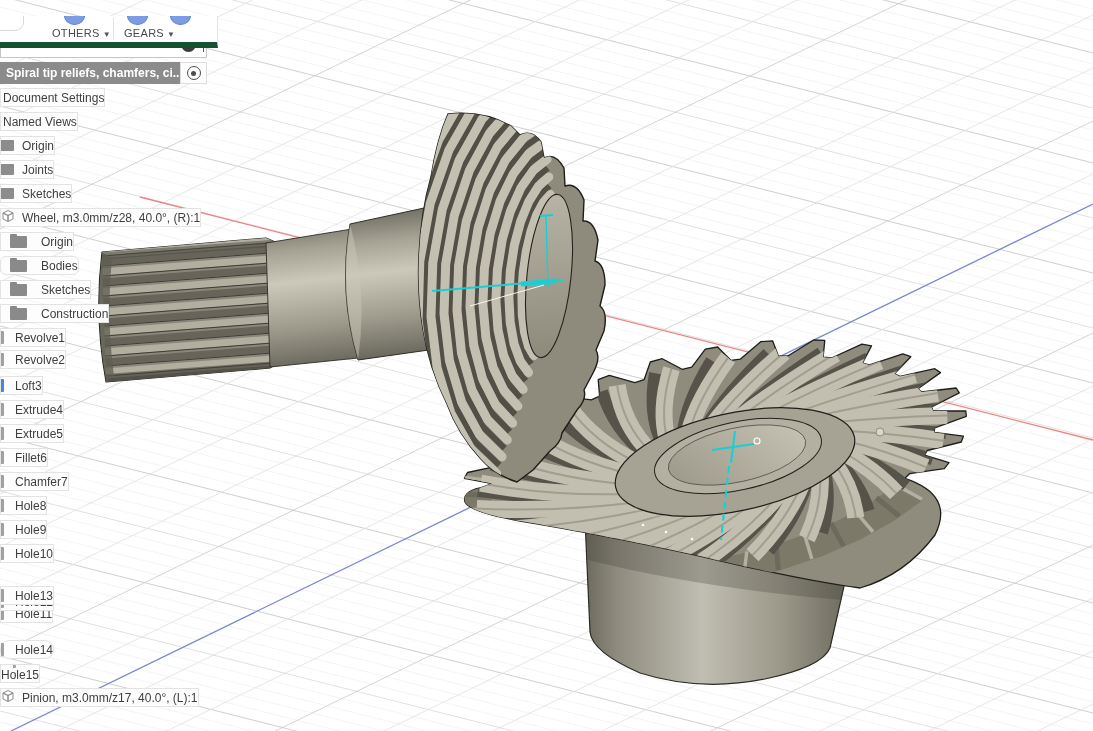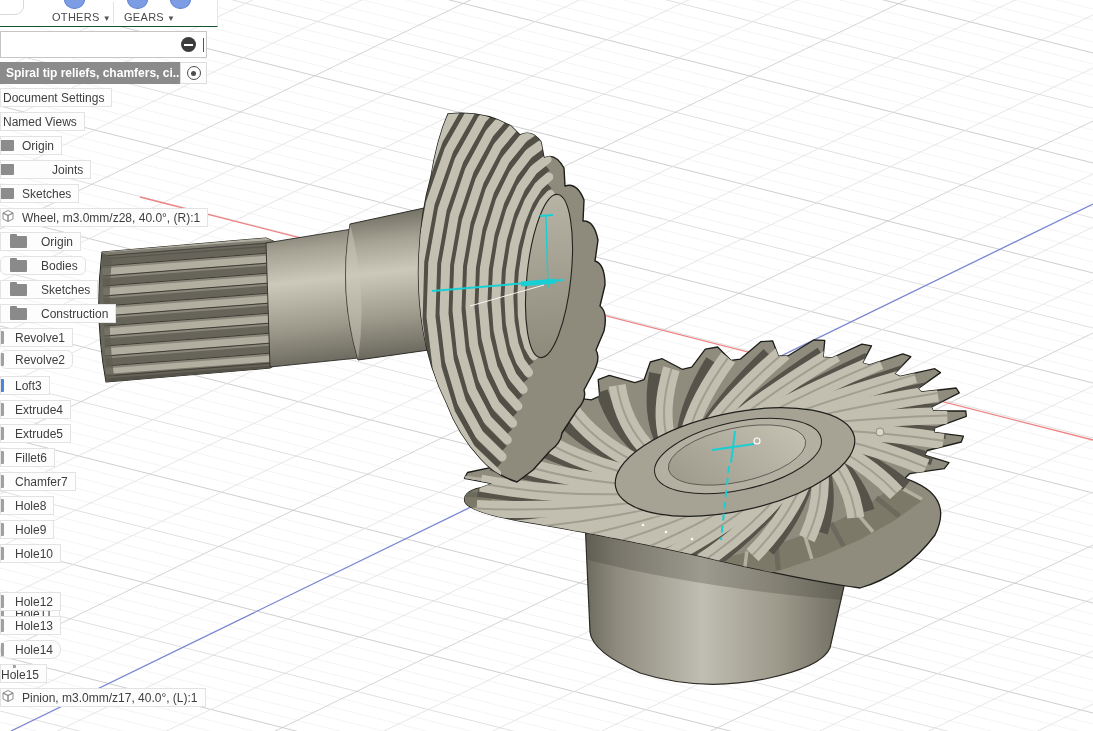--- a/index.html
+++ b/index.html
@@ -1,22 +1,22 @@
 <!DOCTYPE html>
 <html><head>
 <meta charset="utf-8">
 <style>
   html,body{margin:0;padding:0;}
   .stage{position:relative;width:1093px;height:731px;overflow:hidden;background:#ffffff;
          font-family:"Liberation Sans",sans-serif;}
   svg.vp{position:absolute;left:0;top:0;z-index:0;}
 
   
-  .toolbar{position:absolute;left:0;top:0;width:217px;height:26px;background:#fff;
-           border-bottom:1px solid #14532d;border-right:1px solid #e6e6e6;z-index:3;overflow:hidden;text-align:right;}
+  .toolbar{position:absolute;left:0;top:16px;width:217px;height:26px;background:#fff;
+           border-bottom:6px solid #14532d;border-right:1px solid #e6e6e6;z-index:3;overflow:hidden;text-align:right;}
   .corner-box{position:absolute;left:-14px;top:-16px;width:36px;height:29px;background:#fff;
               border:1px solid #d8d8d8;border-radius:0 0 9px 0;}
   .tab-label{position:absolute;top:11px;font-size:11px;color:#4a4a4a;letter-spacing:.3px;cursor:default;}
   .tab-label .caret{font-size:8px;color:#555;margin-left:3px;}
   .tb-icon{position:absolute;top:-9px;width:19px;height:16px;border-radius:50%;
            background:#7c9ce3;border:1px solid #5b7fd2;}
   .tb-divider{position:absolute;left:113px;top:2px;width:1px;height:21px;background:#e2e2e2;}
 
   
   .browser{position:absolute;left:0;top:0;z-index:2;}
@@ -31,21 +31,21 @@
            background:#8b8b8b;color:#fff;font-size:12px;font-weight:bold;padding:0 8px 0 6px;
            white-space:nowrap;box-sizing:border-box;}
   .radiochip{position:absolute;left:180px;top:62px;width:27px;height:22px;background:#fdfdfd;
              border:1px solid #ddd;box-sizing:border-box;display:flex;align-items:center;justify-content:center;}
   .radio-outer{width:12px;height:12px;border:1.5px solid #4d4d4d;border-radius:50%;
                display:flex;align-items:center;justify-content:center;}
   .radio-dot{width:5px;height:5px;background:#4d4d4d;border-radius:50%;}
 
   .trow{position:absolute;left:0;display:inline-flex;align-items:center;height:19px;
         background:#fdfdfd;border:1px solid #e3e3e3;box-sizing:border-box;
-        font-size:12px;color:#3e3e3e;white-space:nowrap;padding-right:7px;cursor:default;}
+        font-size:12px;color:#3e3e3e;white-space:nowrap;cursor:default;}
   .ic-none{width:2px;}
   .ic-foldercut{width:13px;height:11px;background:#8c8c8c;margin-right:8px;border-radius:0 1px 1px 0;}
   .ic-folder{position:relative;width:17px;height:12px;background:#8a8a8a;margin-left:9px;margin-right:14px;
              border-radius:1px;}
   .ic-folder::before{content:"";position:absolute;left:0;top:-2px;width:7px;height:3px;background:#8a8a8a;
              border-radius:1px 1px 0 0;}
   .ic-cube{width:14px;height:14px;margin-right:7px;}
   .ic-bar{width:3px;height:13px;background:#a0a0a0;margin-right:11px;border-radius:0 1px 1px 0;}
   .ic-bar.blue{background:#4a86d8;}
 </style>
@@ -430,21 +430,21 @@
           <span>Document Settings</span>
         </div>
         <div class="trow" style="top: 112px;">
           <span class="ic-none"></span>
           <span>Named Views</span>
         </div>
         <div class="trow" style="top: 136px;">
           <span class="ic-foldercut"></span>
           <span>Origin</span>
         </div>
-        <div class="trow" style="top: 160px; gap: 30px;">
+        <div class="trow" style="top: 160px;">
           <span class="ic-foldercut"></span>
           <span>Joints</span>
         </div>
         <div class="trow" style="top: 184px;">
           <span class="ic-foldercut"></span>
           <span>Sketches</span>
         </div>
         <div class="trow" style="top: 208px;">
           <span><svg class="ic-cube" viewBox="0 0 14 14">
               <path d="M2,4 L7,1.5 L12,4 L7,6.5 Z M2,4 L7,6.5 L7,12.5 L2,10 Z M12,4 L7,6.5 L7,12.5 L12,10 Z" fill="#ffffff" stroke="#8a8a8a" stroke-width="1"></path>
@@ -464,21 +464,21 @@
           <span>Sketches</span>
         </div>
         <div class="trow" style="top: 304px;">
           <span class="ic-folder"></span>
           <span>Construction</span>
         </div>
         <div class="trow" style="top: 328px; text-align: center;">
           <span class="ic-bar"></span>
           <span>Revolve1</span>
         </div>
-        <div class="trow" style="top: 350px; border-radius: 6px;">
+        <div class="trow" style="top: 350px;">
           <span class="ic-bar"></span>
           <span>Revolve2</span>
         </div>
         <div class="trow" style="top: 376px; justify-content: flex-end;">
           <span class="ic-bar blue"></span>
           <span>Loft3</span>
         </div>
         <div class="trow" style="top: 400px;">
           <span class="ic-bar"></span>
           <span>Extrude4</span>
@@ -508,21 +508,21 @@
           <span>Hole10</span>
         </div>
         <div class="trow" style="top: 568px; margin-top: 36px;">
           <span class="ic-bar"></span>
           <span>Hole11</span>
         </div>
         <div class="trow" style="top: 592px;">
           <span class="ic-bar"></span>
           <span>Hole12</span>
         </div>
-        <div class="trow" style="top: 616px; justify-content: flex-end;">
+        <div class="trow" style="top: 586px; justify-content: flex-end;">
           <span class="ic-bar"></span>
           <span>Hole13</span>
         </div>
         <div class="trow" style="top: 640px; border-radius: 9px;">
           <span class="ic-bar"></span>
           <span>Hole14</span>
         </div>
         <div class="trow" style="top: 664px; flex-direction: column;">
           <span class="ic-bar"></span>
           <span>Hole15</span>

